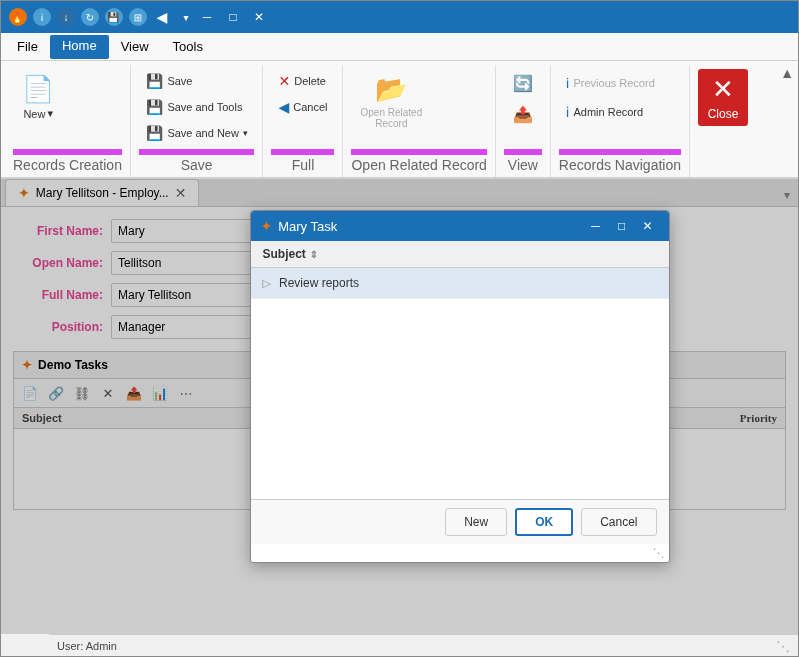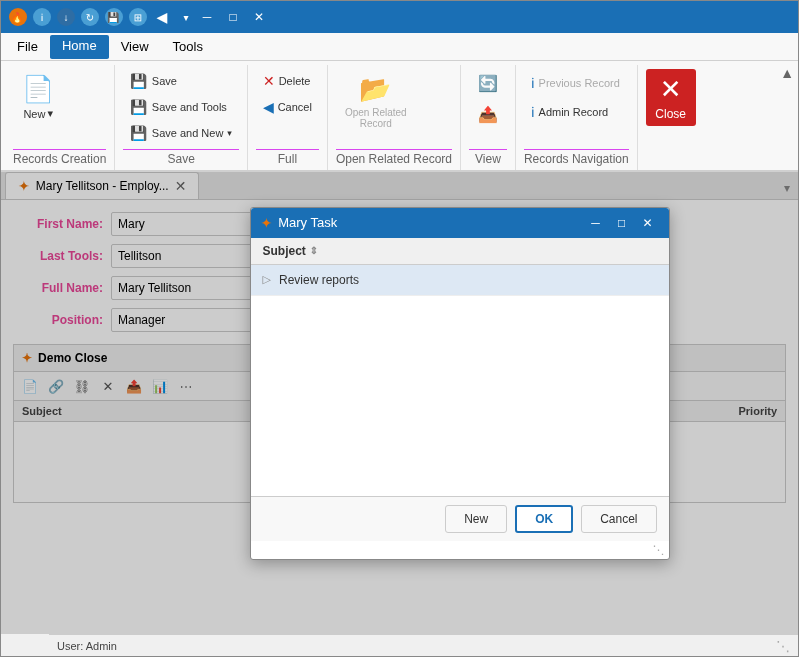--- a/index.html
+++ b/index.html
@@ -63,25 +63,25 @@
       display: flex;
       flex-direction: column;
       align-items: stretch;
       border-right: 1px solid #ddd;
       padding: 0 8px;
       position: relative;
     }
     .ribbon-group:last-child { border-right: none; }
     .ribbon-group-content { display: flex; gap: 4px; flex: 1; align-items: flex-start; padding-top: 4px; }
     .ribbon-group-label {
-      font-size: 12px;
+      font-size: 14px;
       color: #666;
       text-align: center;
       padding: 2px 0 4px;
-      border-top: 1px solid #d946ef;
+      border-top: 6px solid #d946ef;
       margin-top: 4px;
     }
     .ribbon-btn-small {
       display: flex;
       align-items: center;
       gap: 4px;
       cursor: pointer;
       padding: 3px 6px;
       border-radius: 3px;
       font-size: 11px;
@@ -517,53 +517,53 @@
       <div style="flex:1;"></div>
       <div style="color:#888;cursor:pointer;padding:4px;">▾</div>
     </div>
 
     <div class="content-area">
       <div class="field-row">
         <div class="field-label">First Name:</div>
         <input class="field-value" type="text" value="Mary" style="width: 340px;">
       </div>
       <div class="field-row">
-        <div class="field-label">Last Tools:</div>
+        <div class="field-label">Open Name:</div>
         <input class="field-value" type="text" value="Tellitson" style="width: 340px;">
       </div>
       <div class="field-row">
         <div class="field-label">Full Name:</div>
         <input class="field-value" type="text" value="Mary Tellitson" style="width: 340px;">
       </div>
       <div class="field-row">
         <div class="field-label">Position:</div>
         <div class="field-value with-dropdown" style="width:340px;cursor:pointer;">
           <span>Manager</span>
           <span>▾</span>
         </div>
       </div>
 
       <div style="margin-top:12px;">
         <div class="section-header">
           <span class="section-icon">✦</span>
-          <span>Demo Close</span>
+          <span>Demo Tasks</span>
         </div>
         <div class="section-toolbar">
           <div class="section-tool-btn">📄</div>
           <div class="section-tool-btn">🔗</div>
           <div class="section-tool-btn">⛓</div>
           <div class="section-tool-btn">✕</div>
           <div class="section-tool-btn">📤</div>
           <div class="section-tool-btn">📊</div>
           <div class="section-tool-btn">⋯</div>
         </div>
         <div class="section-table">
           <div class="section-table-header">
             <span>Subject</span>
-            <span style="margin-left:auto;">Priority</span>
+            <span style="margin-left:auto;font-family:Liberation Serif, serif;">Priority</span>
           </div>
           <div style="height:80px;"></div>
         </div>
       </div>
     </div>
 
     <div class="modal-overlay">
       <div class="modal" style="position:relative;top:-20px;left:60px;">
 
         <div class="modal-title-bar">

